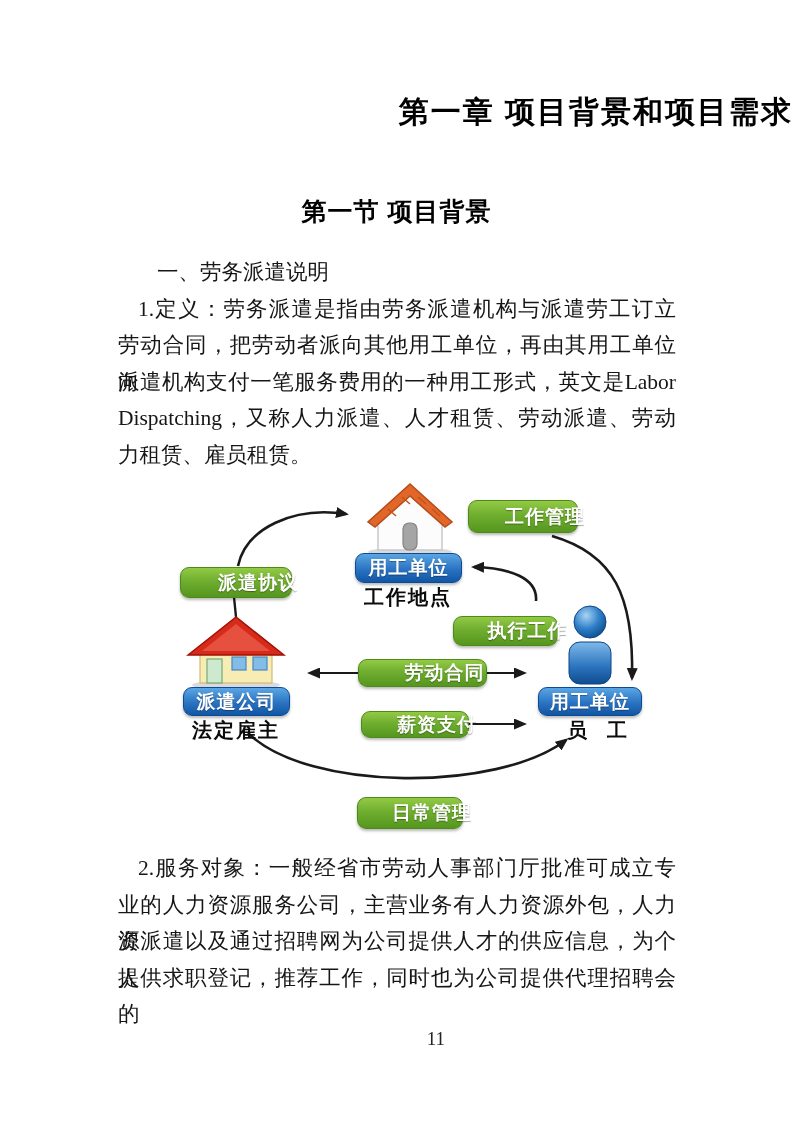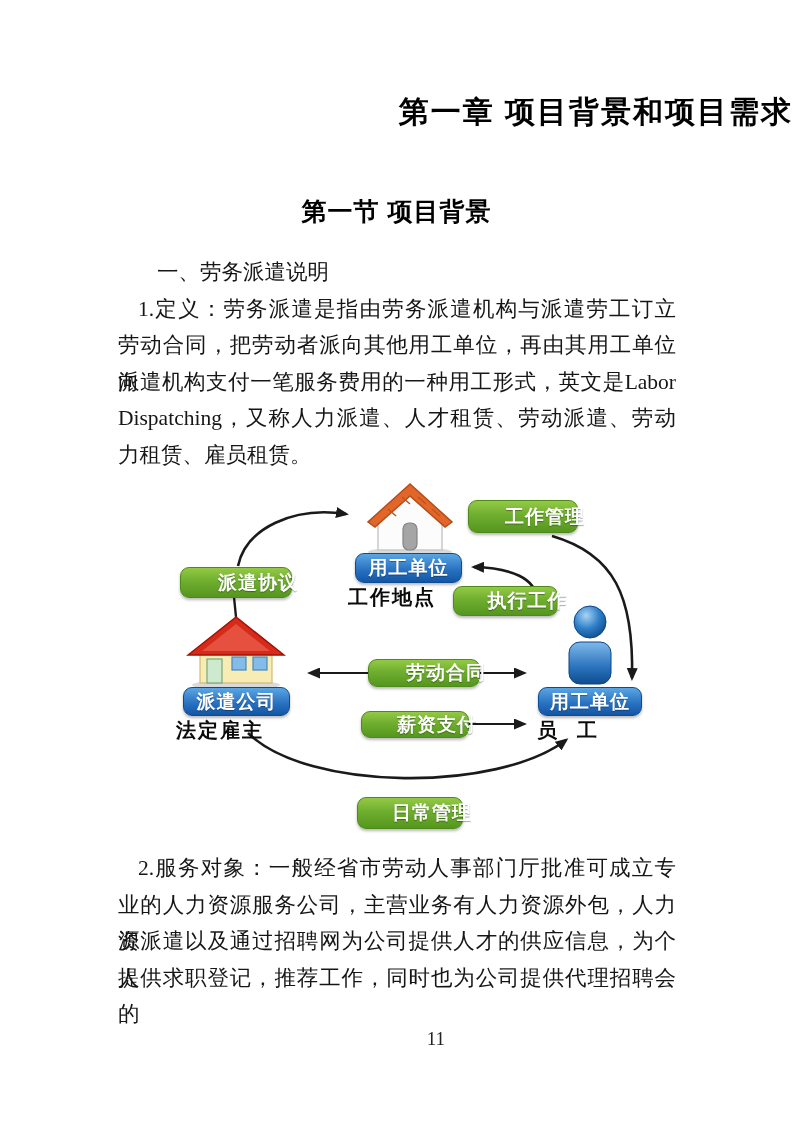--- a/index.html
+++ b/index.html
@@ -48,21 +48,21 @@
   .glabel{
     background:linear-gradient(180deg,#93ca45 0%,#6fae2f 45%,#55961e 100%);
     border:1px solid #4d8a1a;
     padding-left:44px;
   }
   .blabel{
     background:linear-gradient(180deg,#5aa6e4 0%,#2a73c2 55%,#1156a4 100%);
     border:1px solid #0d4c94;
   }
   .caption{
-    position:absolute;z-index:3;text-align:left;
+    position:absolute;z-index:3;text-align:center;
     font-family:Liberation Sans, sans-serif;
     font-weight:900;font-size:20px;color:#0b0b0b;letter-spacing:2px;white-space:pre;
   }
 </style>
 </head>
 <body>
 
 <div class="page">
 
   <div class="chapter-title">第一章 项目背景和项目需求</div>
@@ -134,22 +134,22 @@
         </linearGradient>
       </defs>
       <circle cx="24" cy="17" r="16" fill="url(#pg)" stroke="#0c4586" stroke-width="1"></circle>
       <rect x="3" y="37" width="42" height="42" rx="11" fill="url(#pb)" stroke="#0c4586" stroke-width="1"></rect>
     </svg>
 
     <div class="glabel" style="left:320px;top:26px;width:110px;height:33px;">工作管理</div>
     <div class="glabel" style="left:32px;top:93px;width:112px;height:31px;text-align:right;">派遣协议</div>
     <div class="blabel" style="left:207px;top:79px;width:107px;height:30px;">用工单位</div>
     <div class="caption" style="left:200px;top:110px;width:120px;">工作地点</div>
-    <div class="glabel" style="left:305px;top:112px;width:105px;height:30px;">执行工作</div>
-    <div class="glabel" style="left:220px;top:185px;width:112px;height:28px;">劳动合同</div>
+    <div class="glabel" style="left:305px;top:142px;width:105px;height:30px;">执行工作</div>
+    <div class="glabel" style="left:210px;top:185px;width:129px;height:28px;">劳动合同</div>
     <div class="blabel" style="left:35px;top:213px;width:107px;height:29px;">派遣公司</div>
     <div class="caption" style="left:28px;top:243px;width:120px;">法定雇主</div>
     <div class="glabel" style="left:213px;top:237px;width:108px;height:27px;">薪资支付</div>
     <div class="blabel" style="left:390px;top:213px;width:104px;height:29px;">用工单位</div>
     <div class="caption" style="left:389px;top:243px;width:120px;letter-spacing:0;">员　工</div>
     <div class="glabel" style="left:209px;top:323px;width:106px;height:32px;">日常管理</div>
   </div>
 
   <div class="textblock tb2">
     <div class="tline jl ind1">2.服务对象：一般经省市劳动人事部门厅批准可成立专</div>

